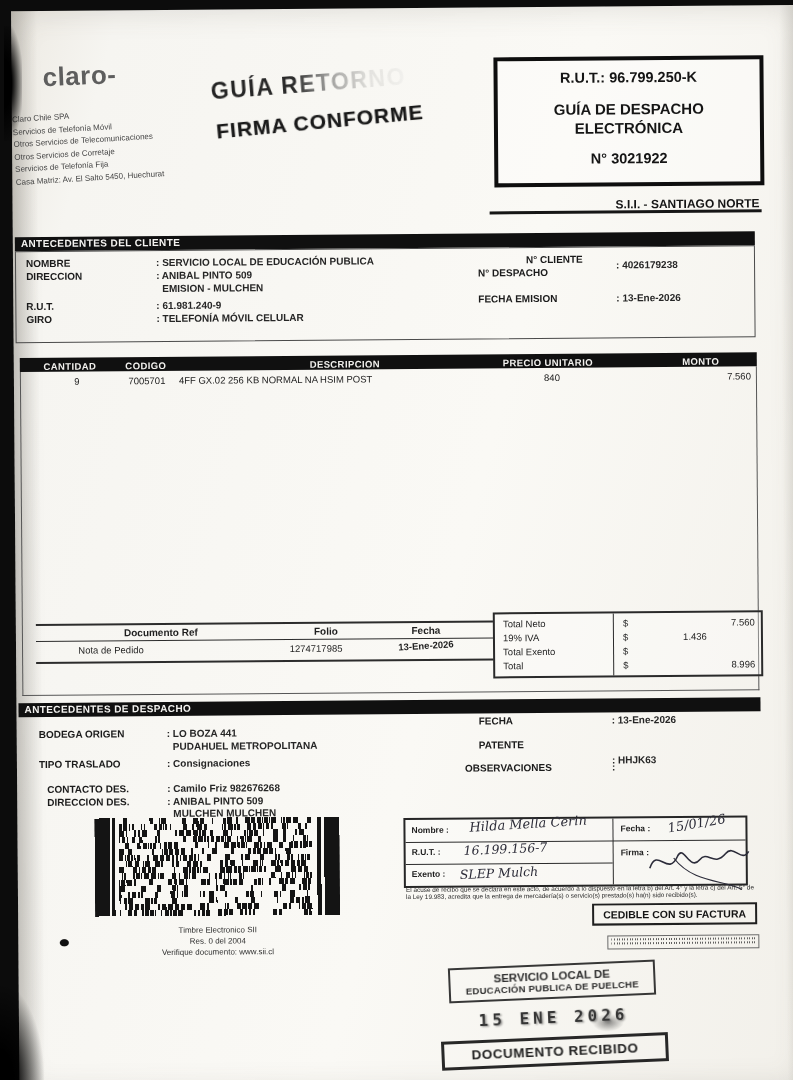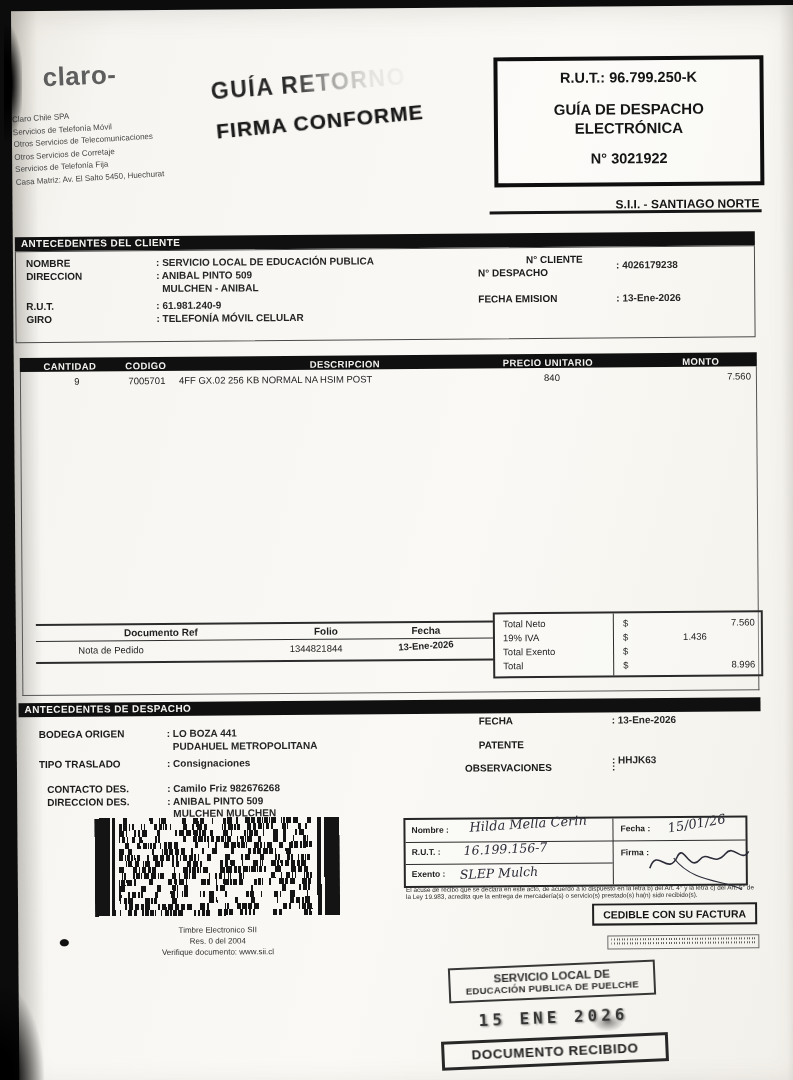--- a/index.html
+++ b/index.html
@@ -83,21 +83,21 @@
 
     <div class="abs sii" style="left:477px;top:191px;width:270px;">S.I.I. - SANTIAGO NORTE</div>
     <div class="abs" style="left:477px;top:204px;width:272px;height:2.5px;background:#161616;"></div>
 
     <div class="abs bar" style="left:2px;top:226px;width:740px;">ANTECEDENTES DEL CLIENTE</div>
     <div class="abs box" style="left:2px;top:240px;width:740px;height:92px;">
       <span class="abs lbl" style="left:10px;top:6px;">NOMBRE</span>
       <span class="abs val" style="left:140px;top:6px;">: SERVICIO LOCAL DE EDUCACIÓN PUBLICA</span>
       <span class="abs lbl" style="left:10px;top:19px;">DIRECCION</span>
       <span class="abs val" style="left:140px;top:19px;">: ANIBAL PINTO 509</span>
-      <span class="abs val" style="left:146px;top:32px;">MULCHEN - ANIBAL</span>
+      <span class="abs val" style="left:146px;top:32px;">EMISION - MULCHEN</span>
       <span class="abs lbl" style="left:10px;top:49px;">R.U.T.</span>
       <span class="abs val" style="left:140px;top:49px;">: 61.981.240-9</span>
       <span class="abs lbl" style="left:10px;top:62px;">GIRO</span>
       <span class="abs val" style="left:140px;top:62px;">: TELEFONÍA MÓVIL CELULAR</span>
 
       <span class="abs lbl" style="left:462px;top:6px;padding-left:48px;">N° CLIENTE</span>
       <span class="abs lbl" style="left:462px;top:19px;">N° DESPACHO</span>
       <span class="abs val" style="left:600px;top:12px;">: 4026179238</span>
       <span class="abs lbl" style="left:462px;top:45px;">FECHA EMISION</span>
       <span class="abs val" style="left:600px;top:45px;">: 13-Ene-2026</span>
@@ -119,21 +119,21 @@
         <span class="td" style="left:630px;width:100px;text-align:right;">7.560</span>
       </div>
 
       <div class="abs docref" style="left:13px;top:252px;width:458px;height:42px;">
         <div class="hl" style="left:0;top:0;width:458px;height:1.5px;"></div>
         <span class="h" style="left:40px;top:4px;width:170px;">Documento Ref</span>
         <span class="h" style="left:245px;top:4px;width:90px;">Folio</span>
         <span class="h" style="left:345px;top:4px;width:90px;">Fecha</span>
         <div class="hl" style="left:0;top:17px;width:458px;height:1px;"></div>
         <span class="c" style="left:10px;top:21px;width:130px;">Nota de Pedido</span>
-        <span class="c" style="left:235px;top:21px;width:90px;">1344821844</span>
+        <span class="c" style="left:235px;top:21px;width:90px;">1274717985</span>
         <span class="c b" style="left:345px;top:19px;width:90px;transform:rotate(-3deg);">13-Ene-2026</span>
         <div class="hl" style="left:0;top:38px;width:458px;height:1.5px;"></div>
       </div>
 
       <div class="abs" style="left:470px;top:244px;width:270px;height:66px;border:2px solid #2a2a2a;background:rgba(255,255,255,.3);">
         <div class="hl" style="left:118px;top:0;width:1px;height:62px;"></div>
         <div class="tot-row" style="top:4px;">
           <span class="abs" style="left:8px;">Total Neto</span>
           <span class="abs" style="left:128px;">$</span>
           <span class="abs" style="left:140px;width:120px;text-align:right;">7.560</span>

